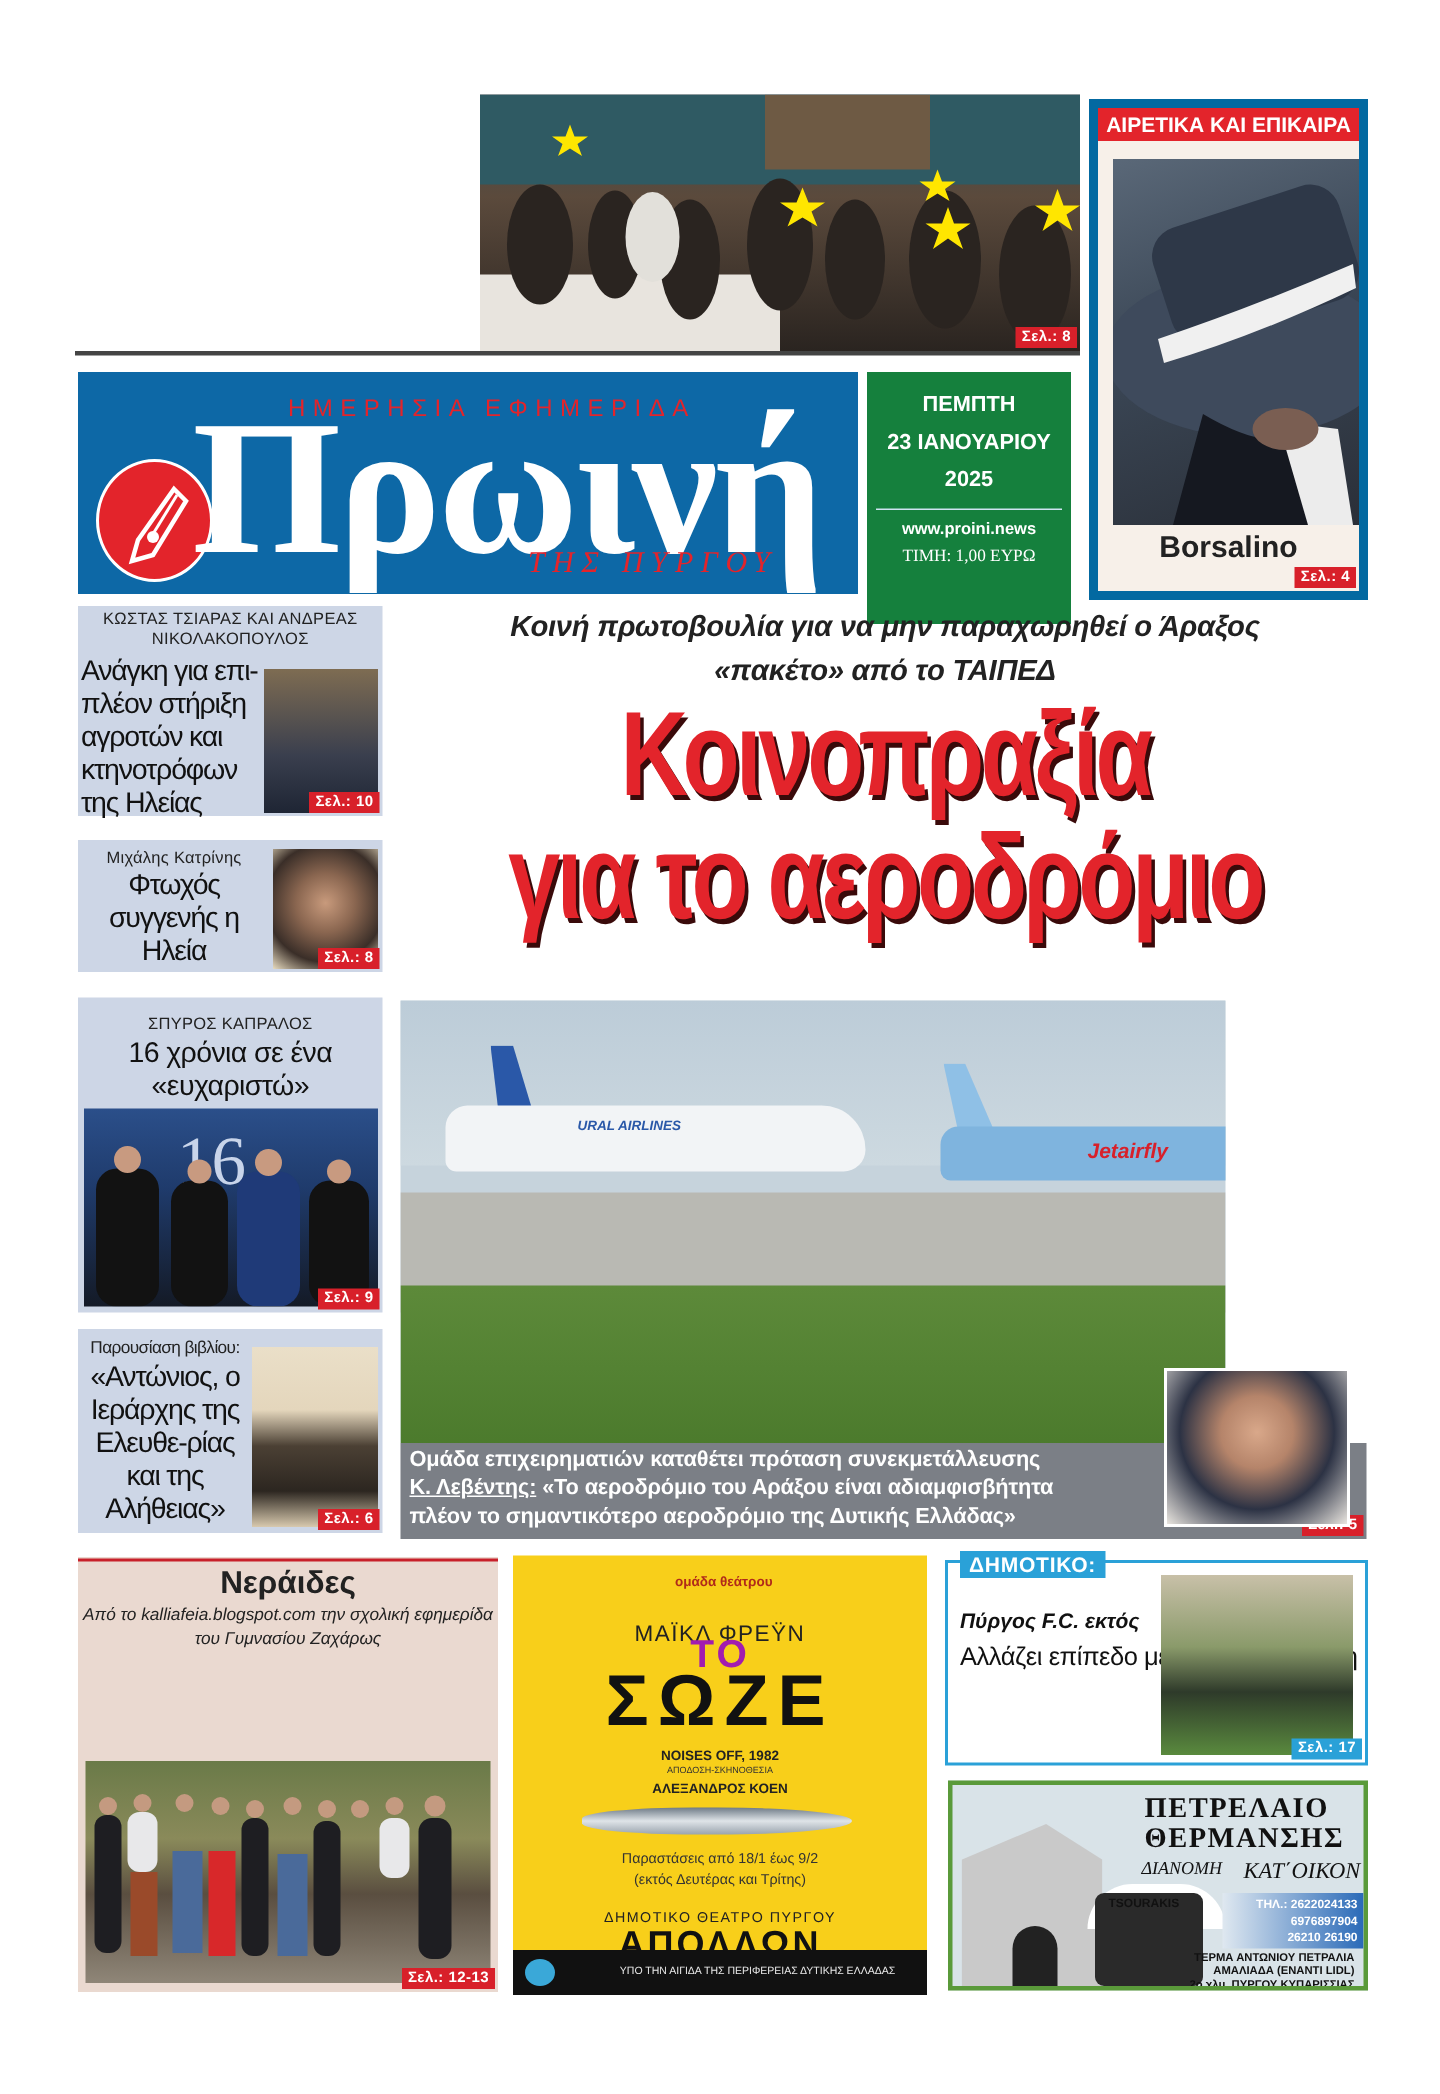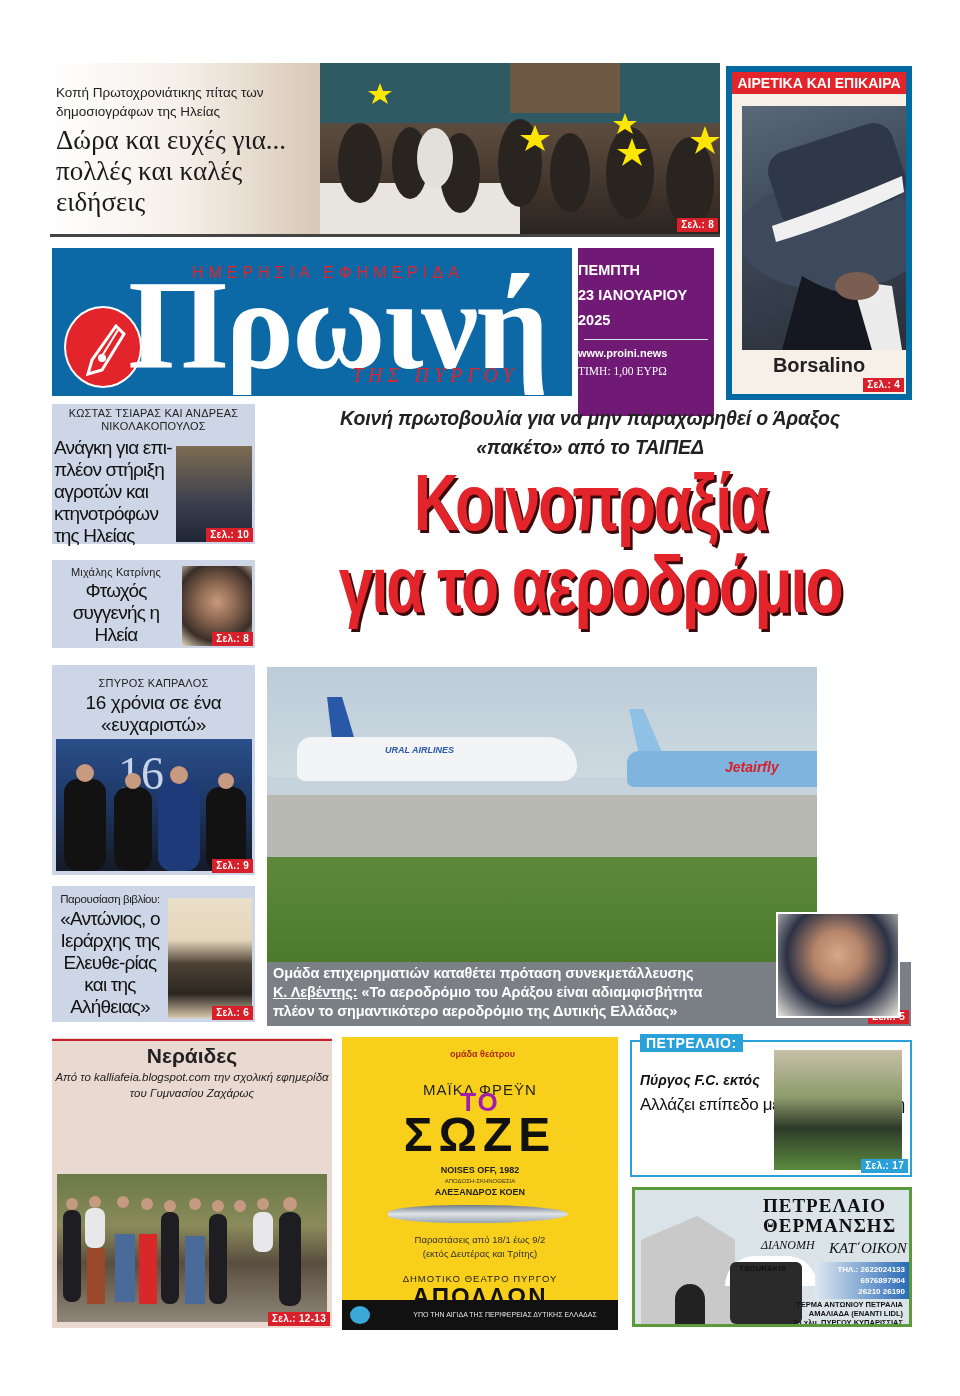--- a/index.html
+++ b/index.html
@@ -41,21 +41,21 @@
   }
   #masthead .title {
     position: absolute; left: 76px; top: 12px; color: #fff; font-family: "Liberation Serif", serif;
     font-weight: bold; font-size: 128px; line-height: 130px; letter-spacing: -2px;
   }
   #masthead .tag-bottom {
     position: absolute; left: 300px; top: 116px; color: #e3242b; font-style: italic;
     font-family: "Liberation Serif", serif; font-size: 20px; letter-spacing: 5px;
   }
 
-  #datebox { left: 578px; top: 248px; width: 136px; height: 168px; background: #701a75; color: #fff; }
+  #datebox { left: 578px; top: 248px; width: 136px; height: 168px; background: #15803d; color: #fff; text-align: center; }
   #datebox .dline { font-weight: bold; font-size: 14.5px; line-height: 25px; font-family: "Liberation Sans", sans-serif; }
   #datebox .dline:first-child { margin-top: 10px; }
   #datebox hr { border: 0; border-top: 1.5px solid #cfe3f1; margin: 6px 6px 4px; }
   #datebox .site { font-size: 11px; font-weight: bold; line-height: 18px; }
   #datebox .price { font-family: "Liberation Serif", serif; font-size: 11.5px; line-height: 18px; }
 
   
   #airetika { left: 726px; top: 66px; width: 186px; height: 334px; border: 6px solid #0369a1; background: #f7f0e9; }
   #airetika .hdr { background: #e3242b; color: #fff; font-weight: bold; font-size: 14px; text-align: center; line-height: 22px; }
   #airetika .photo {
@@ -157,24 +157,20 @@
   #ad-oil .truck { position: absolute; left: 95px; top: 72px; width: 72px; height: 62px; background: #2a2a2a; border-radius: 6px; }
   #ad-oil .tank { position: absolute; left: 90px; top: 66px; width: 92px; height: 30px; background: #fff; border-radius: 40px 40px 0 0; }
   #ad-oil .brand { position: absolute; left: 104px; top: 74px; font-size: 8px; font-weight: bold; color: #111; }
   #ad-oil .phones { position: absolute; left: 180px; top: 72px; width: 94px; background: linear-gradient(90deg,#dfe8f0 0%,#2a6ab8 100%); color: #fff; font-size: 8px; line-height: 11px; text-align: right; padding: 2px 4px; font-weight: bold; }
   #ad-oil .addr { position: absolute; right: 6px; top: 110px; font-size: 7.5px; line-height: 9px; text-align: right; color: #111; font-weight: bold; }
 </style>
 </head>
 <body>
 
 <div id="top-banner" class="abs">
-  <div class="txt">
-    <div class="kicker">Κοπή Πρωτοχρονιάτικης πίτας των δημοσιογράφων της Ηλείας</div>
-    <div class="headline">Δώρα και ευχές για... πολλές και καλές ειδήσεις</div>
-  </div>
   <div class="photo">
     <svg width="400" height="171" viewBox="0 0 400 171">
       <rect x="0" y="0" width="400" height="60" fill="#2f5a63"></rect>
       <rect x="190" y="0" width="110" height="50" fill="#6e5a44"></rect>
       <rect x="0" y="120" width="200" height="51" fill="#e8e4de"></rect>
       <g fill="#2a2420">
         <ellipse cx="40" cy="100" rx="22" ry="40"></ellipse>
           <ellipse cx="90" cy="100" rx="18" ry="36"></ellipse>
         <ellipse cx="140" cy="110" rx="20" ry="40"></ellipse>
           <ellipse cx="200" cy="100" rx="22" ry="44"></ellipse>
@@ -364,21 +360,21 @@
   <div class="venue">ΑΠΟΛΛΩΝ</div>
   <div class="start">Ώρα έναρξης παραστάσεων: 9:15 μ.μ.</div>
   <div class="booking">ΚΡΑΤΗΣΕΙΣ ΘΕΣΕΩΝ ΤΗΛ: 26210 36521</div>
   <div class="footer">
     <span class="logo"></span>
     <span>ΥΠΟ ΤΗΝ ΑΙΓΙΔΑ ΤΗΣ ΠΕΡΙΦΕΡΕΙΑΣ ΔΥΤΙΚΗΣ ΕΛΛΑΔΑΣ</span>
   </div>
 </div>
 
 <div id="athlitika" class="abs">
-  <div class="hdr">ΠΕΤΡΕΛΑΙΟ:</div>
+  <div class="hdr">ΔΗΜΟΤΙΚΟ:</div>
   <div class="kick">Πύργος F.C. εκτός</div>
   <div class="big">Αλλάζει επίπεδο με Μπαρμπαρούση</div>
   <div class="photo"></div>
   <span class="page-tag" style="right:2px; bottom:2px; background:#2aa1d8;">Σελ.: 17</span>
 </div>
 
 <div id="ad-oil" class="abs">
   <div class="house"></div>
   <div class="door"></div>
   <div class="t1">ΠΕΤΡΕΛΑΙΟ</div>

